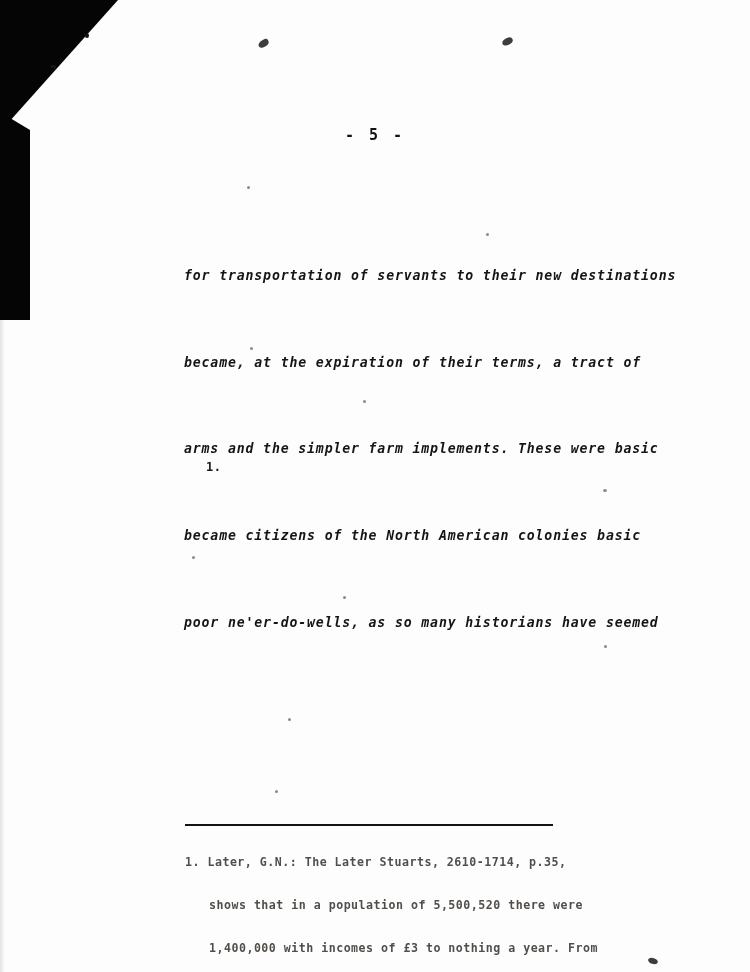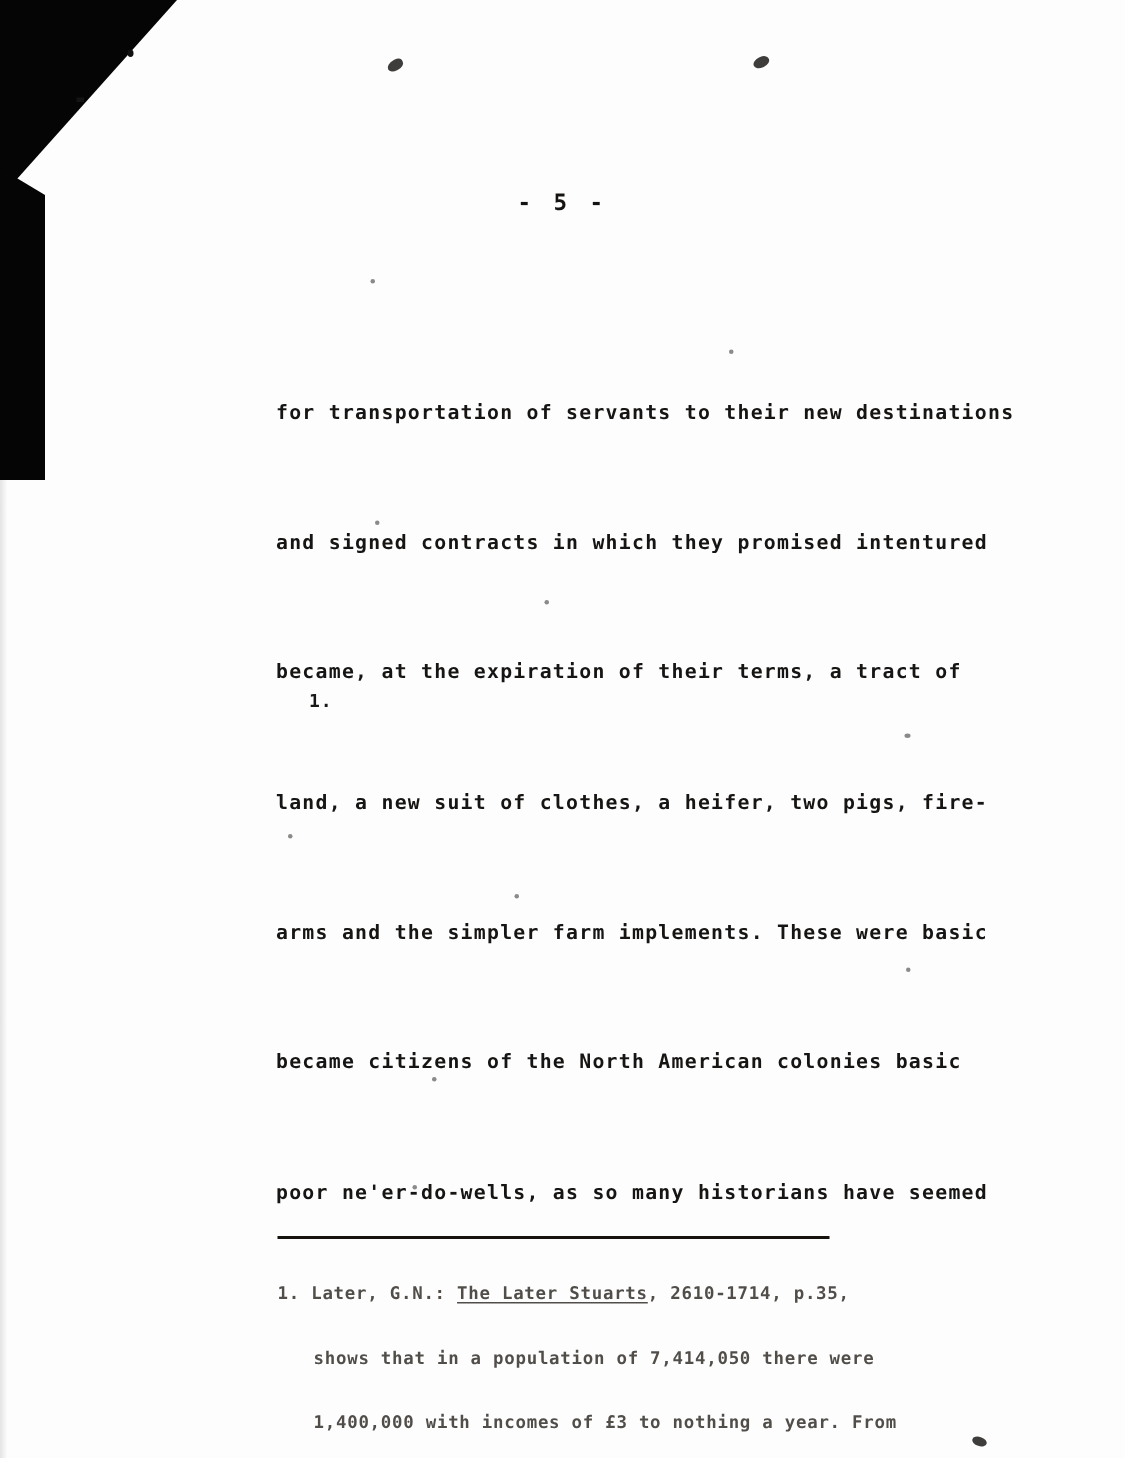--- a/index.html
+++ b/index.html
@@ -99,21 +99,21 @@
     left: 184px;
     width: 516px;
     font-size: 13.2px;
     letter-spacing: 0.85px;
     line-height: 28.9px;
     font-weight: 700;
     color: #171513;
     white-space: pre;
   }
 
-  .para-line { display: block; }
+  .para-line { display: block; font-style: italic; }
 
   
   .fn-marker {
     position: absolute;
     top: 460px;
     left: 206px;
     font-size: 12px;
     font-weight: 700;
     letter-spacing: 0.6px;
     color: #1a1816;
@@ -138,21 +138,20 @@
     letter-spacing: 0.5px;
     line-height: 14.4px;
     font-weight: 700;
     color: #2c2824;
     white-space: pre;
     opacity: 0.82;
   }
   .fn-line { display: block; }
   .fn-line.hang { padding-left: 24px; }
   .fn-title {
-    text-decoration: underline;
     text-underline-offset: 2px;
   }
 
   
   .speck {
     position: absolute;
     background: #2e2b28;
     border-radius: 50%;
     opacity: 0.55;
   }
@@ -191,23 +190,21 @@
     <div class="speck" style="top:596px;left:343px;width:3px;height:3px;"></div>
     <div class="speck" style="top:645px;left:604px;width:3px;height:3px;"></div>
     <div class="speck" style="top:718px;left:288px;width:3px;height:3px;"></div>
     <div class="speck" style="top:790px;left:275px;width:3px;height:3px;"></div>
     <div class="speck" style="top:489px;left:603px;width:4px;height:3px;"></div>
 
     <div class="page-number">- 5 -</div>
 
     <div class="body-block">
       <span class="para-line">for transportation of servants to their new destinations</span>
-      <span class="para-line">and signed contracts in which they promised intentured</span>
       <span class="para-line">became, at the expiration of their terms, a tract of</span>
-      <span class="para-line">land, a new suit of clothes, a heifer, two pigs, fire-</span>
       <span class="para-line">arms and the simpler farm implements. These were basic</span>
       <span class="para-line">became citizens of the North American colonies basic</span>
       <span class="para-line">poor ne'er-do-wells, as so many historians have seemed</span>
       
 
       
       
       
       
       
@@ -217,20 +214,20 @@
       
       
     </div>
 
     <div class="fn-marker">1.</div>
 
     <div class="fn-rule"></div>
 
     <div class="footnote">
       <span class="fn-line"><span>1.</span> <span>Later, G.N.:</span> <span class="fn-title">The Later Stuarts</span><span>, 2610-1714, p.35,</span></span>
-      <span class="fn-line hang">shows that in a population of 7,414,050 there were</span>
+      <span class="fn-line hang">shows that in a population of 5,500,520 there were</span>
       <span class="fn-line hang">1,400,000 with incomes of £3 to nothing a year. From</span>
       
       
     </div>
 
   </div>
 </div>
 
 </body></html>

